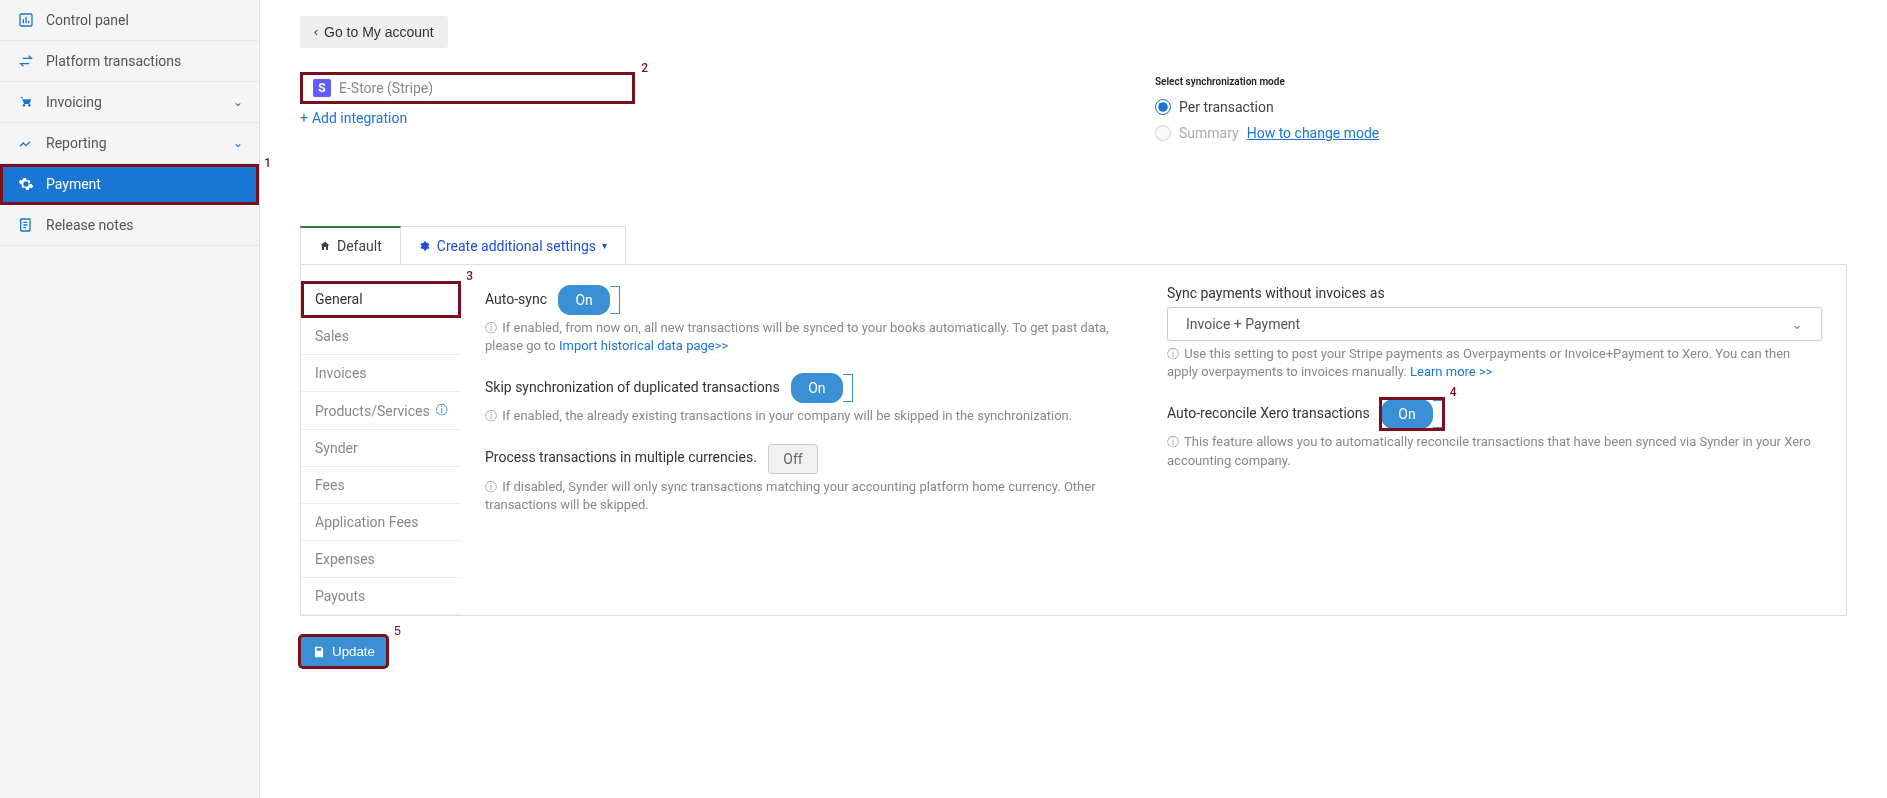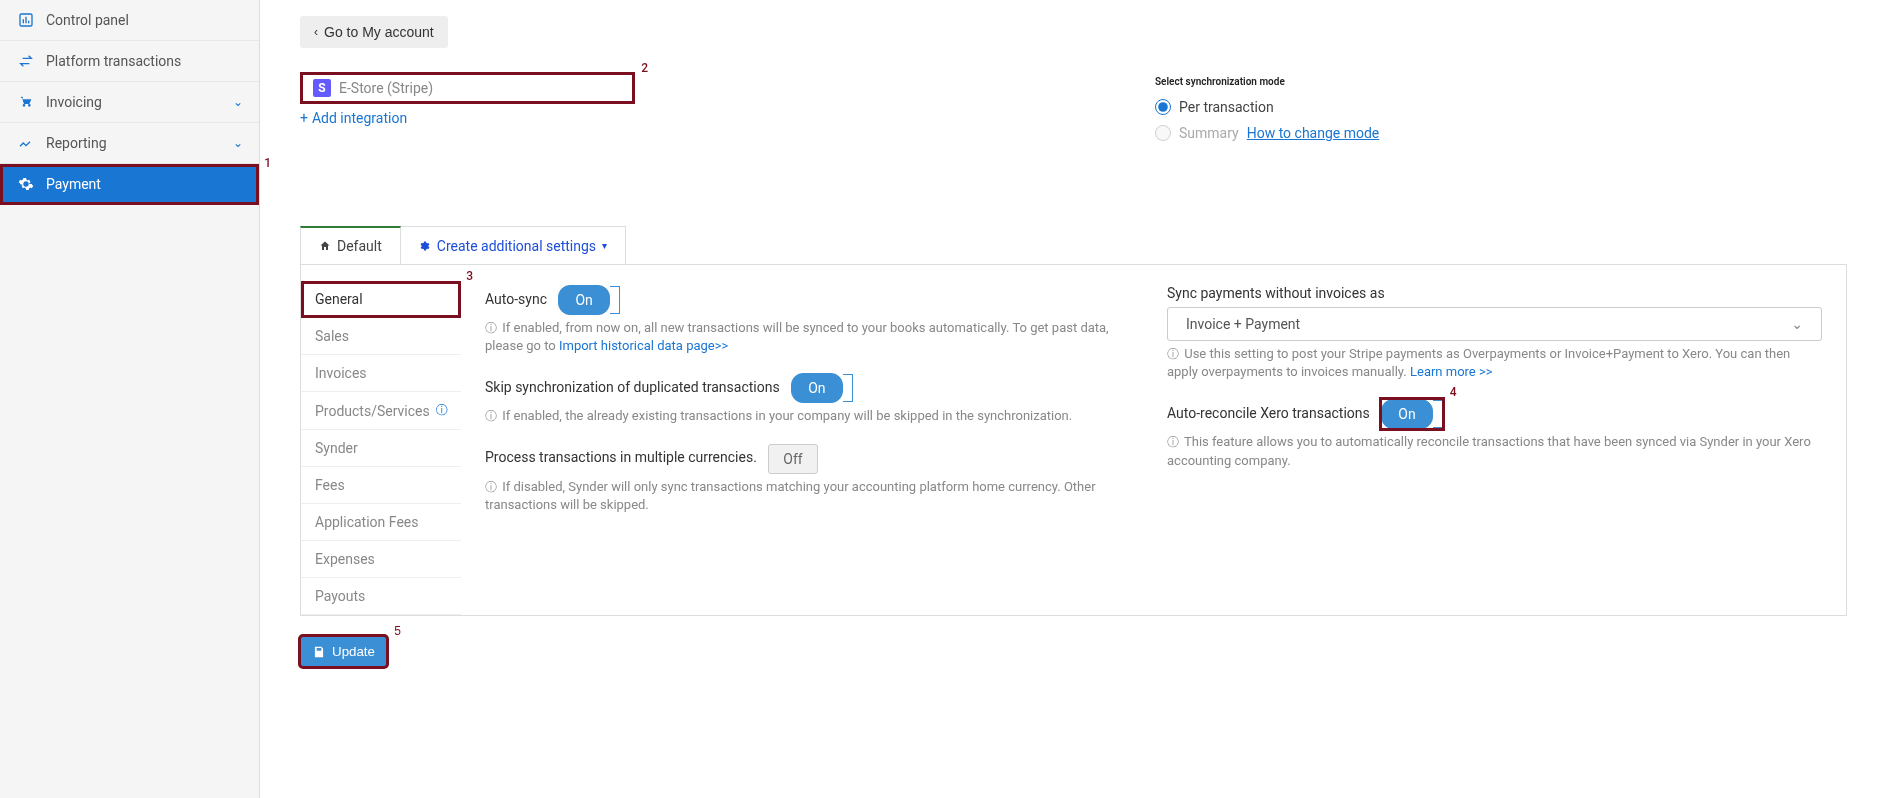--- a/index.html
+++ b/index.html
@@ -95,20 +95,29 @@
     </div>
     <div class="sidebar-item active highlight-1">
       <span class="icon">
           <svg width="16" height="16" viewBox="0 0 24 24" fill="currentColor">
             <path d="M12 8a4 4 0 100 8 4 4 0 000-8zm9 4a7 7 0 01-.1 1.2l2 1.6-2 3.4-2.4-.8a7 7 0 01-2 1.2l-.4 2.5h-4l-.4-2.5a7 7 0 01-2-1.2l-2.4.8-2-3.4 2-1.6A7 7 0 013 12a7 7 0 01.1-1.2l-2-1.6 2-3.4 2.4.8a7 7 0 012-1.2L8 2.9h4l.4 2.5a7 7 0 012 1.2l2.4-.8 2 3.4-2 1.6c.1.4.2.8.2 1.2z"></path>
           </svg>
         </span>
       <span class="label">Payment</span>
       <span class="marker" style="right:-12px; top:-8px;">1</span>
     </div>
+    <div class="sidebar-item">
+      <span class="icon">
+          <svg width="16" height="16" viewBox="0 0 24 24" fill="none" stroke="currentColor" stroke-width="2">
+            <rect x="4" y="3" width="14" height="18" rx="1"></rect>
+            <path d="M8 8h6M8 12h6M8 16h4"></path>
+          </svg>
+        </span>
+      <span class="label">Release notes</span>
+    </div>
   </div>
 
   <div class="content">
     <button class="back-btn">
       <span class="chev">‹</span>
       <span>Go to My account</span>
     </button>
 
     <div class="integration-row">
       <div class="integration-box">

